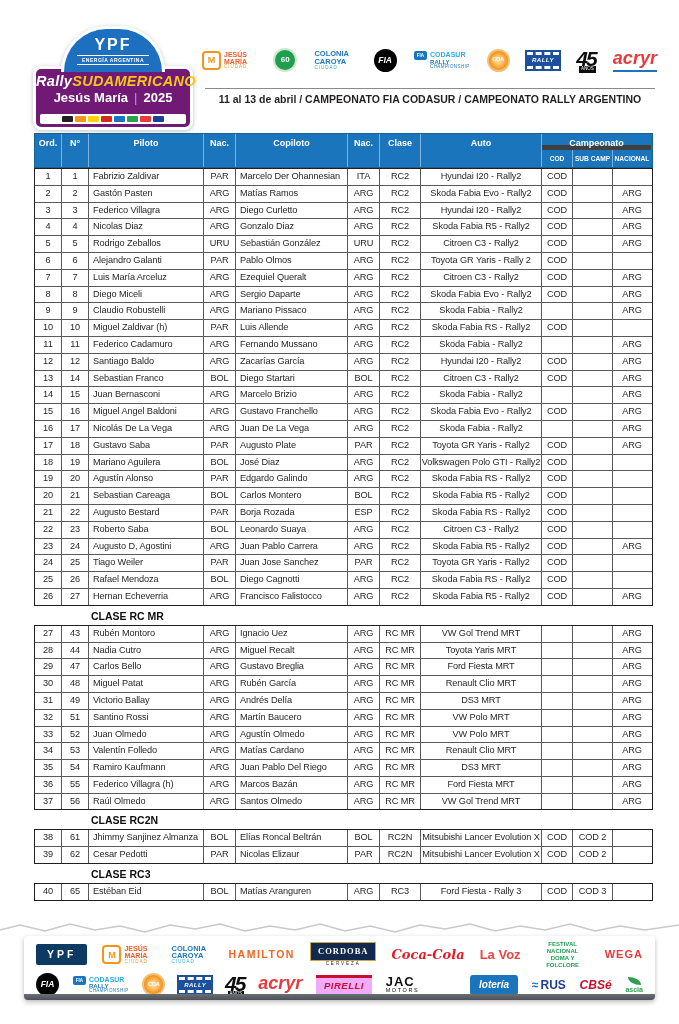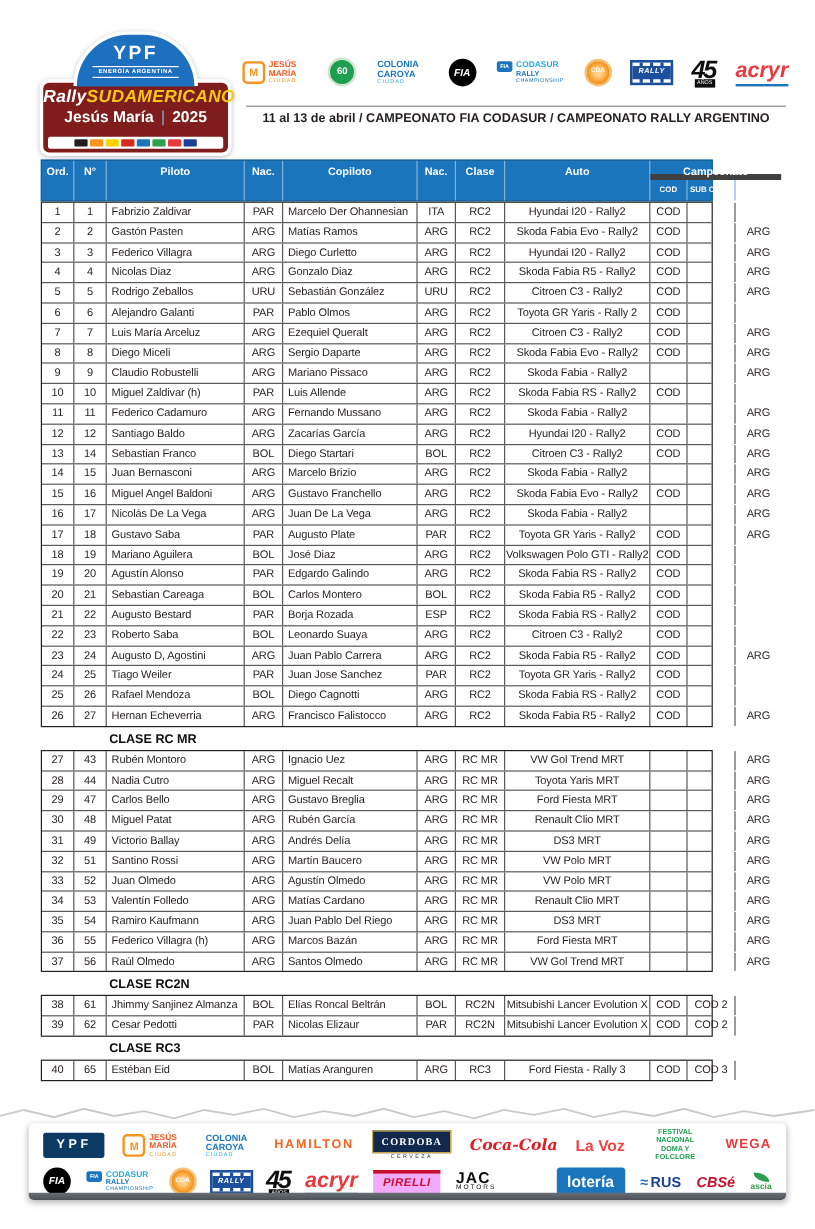--- a/index.html
+++ b/index.html
@@ -6,21 +6,21 @@
   .page{position:relative;width:679px;height:1024px;background:#fff;overflow:hidden;
         font-family:"Liberation Sans",sans-serif;color:#231f20;}
 
   
   .plate{position:absolute;left:33px;top:26px;width:160px;height:110px;filter:drop-shadow(0 1px 2px rgba(0,0,0,.25));}
   .plate-arch{width:104px;height:46px;margin:0 auto -6px;background:#1d6fbf;border:3px solid #fff;border-bottom:none;
               border-radius:52px 52px 0 0;box-sizing:border-box;text-align:center;position:relative;z-index:2;}
   .plate-ypf{display:block;color:#fff;font-weight:bold;font-size:16px;letter-spacing:2px;margin-top:7px;}
   .plate-energia{display:block;color:#fff;font-weight:bold;font-size:5px;letter-spacing:.5px;margin-top:1px;
                  border-top:1px solid #fff;border-bottom:1px solid #fff;width:72px;margin-left:auto;margin-right:auto;padding:1px 0;}
-  .plate-body{position:relative;z-index:1;background:#7f1d1d;border:3px solid #fff;border-radius:8px;height:64px;box-sizing:border-box;
+  .plate-body{position:relative;z-index:1;background:#701a75;border:3px solid #fff;border-radius:8px;height:64px;box-sizing:border-box;
               padding-top:4px;text-align:center;}
   .plate-line1{font-size:14.5px;font-style:italic;font-weight:bold;letter-spacing:.3px;white-space:nowrap;}
   .plate-rally{color:#fff;}
   .plate-sud{color:#f5c51a;}
   .plate-line2{font-size:13px;font-weight:bold;color:#fff;margin-top:1px;}
   .plate-div{color:#7fb2dd;margin:0 6px;font-weight:normal;}
   .plate-strip{position:absolute;left:4px;right:4px;bottom:3px;height:10px;background:#fff;border-radius:2px;
                display:flex;align-items:center;justify-content:center;gap:2px;padding:0 2px;}
   .plate-strip span{display:block;width:11px;height:6px;border-radius:1px;}
 
@@ -59,29 +59,29 @@
                 padding:4px 7px;border:1px solid #c9a84c;text-align:center;}
   .cord .l-sub{color:#12294d;font-size:4.5px;letter-spacing:2px;text-align:center;margin-top:1px;}
   .coke .l-main{color:#e61a27;font-family:"DejaVu Serif",serif;font-style:italic;font-weight:bold;font-size:13px;}
   .lavoz .l-main{color:#ef4444;font-weight:900;font-size:13px;}
   .fest .l-main,.fest .l-sub{color:#1e9e4f;font-weight:900;font-size:6px;width:54px;white-space:normal;text-align:center;line-height:1.15;}
   .wega .l-main{color:#e8393d;font-weight:900;font-size:11px;letter-spacing:1px;}
   .pirelli .l-main{background:#f0abfc;color:#c8102e;font-weight:900;font-style:italic;font-size:9.5px;letter-spacing:.5px;
                    padding:3px 8px 4px;border-top:3px solid #c8102e;}
   .jac .l-main{color:#0d0d0d;font-weight:900;font-size:13px;letter-spacing:1px;line-height:.9;}
   .jac .l-sub{color:#0d0d0d;font-size:5.5px;letter-spacing:1.6px;}
-  .loteria .l-main{background:#1b75bc;color:#fff;font-weight:800;font-size:13px;padding:5px 9px;border-radius:3px;margin-left:37px;}
+  .loteria .l-main{background:#1b75bc;color:#fff;font-weight:800;font-style:italic;font-size:10px;padding:5px 9px;border-radius:3px;margin-left:37px;}
   .rus .l-main{color:#1d3f94;font-weight:900;font-size:12px;}
   .rus .l-main::before{content:"≈";color:#1d6fbf;margin-right:2px;font-weight:900;}
   .cbse .l-main{color:#c8102e;font-weight:900;font-size:12px;font-style:italic;}
   .ascia .l-main{color:#2e9e4f;font-size:7px;font-weight:bold;text-align:center;}
   .ascia .l-main::before{content:"";display:block;width:13px;height:8px;background:#2e9e4f;border-radius:0 100% 0 100%;margin:0 auto 1px;}
 
   
-  .tablewrap{position:absolute;left:34px;top:133px;width:560px;}
+  .tablewrap{position:absolute;left:34px;top:133px;width:619px;}
   .thead{display:flex;background:#1b75bc;border:1px solid #17608f;height:35px;box-sizing:border-box;}
   .th{box-sizing:border-box;border-right:1px solid #7fb2dd;color:#fff;font-size:9px;font-weight:bold;text-align:center;padding-top:4px;flex:0 0 auto;}
   .c0{width:27px;}.c1{width:27px;}.c2{width:115px;}.c3{width:32px;}.c4{width:112px;}.c5{width:32px;}
   .c6{width:41px;}.c7{width:121px;}.c8{width:31px;}.c9{width:40px;}.c10{width:38px;}
   .th-group{display:flex;flex-direction:column;width:109px;flex:0 0 auto;}
   .th-camp{height:16px;color:#fff;font-size:9px;font-weight:bold;text-align:center;padding-top:4px;border-bottom:5px solid #404040;box-sizing:border-box;}
   .th-subrow{display:flex;flex:1;}
   .th-sub{box-sizing:border-box;display:flex;align-items:center;justify-content:center;color:#fff;font-size:6.6px;font-weight:bold;
           border-right:1px solid #7fb2dd;flex:0 0 auto;}
   .th-sub:last-child,.th:last-of-type{border-right:none;}

